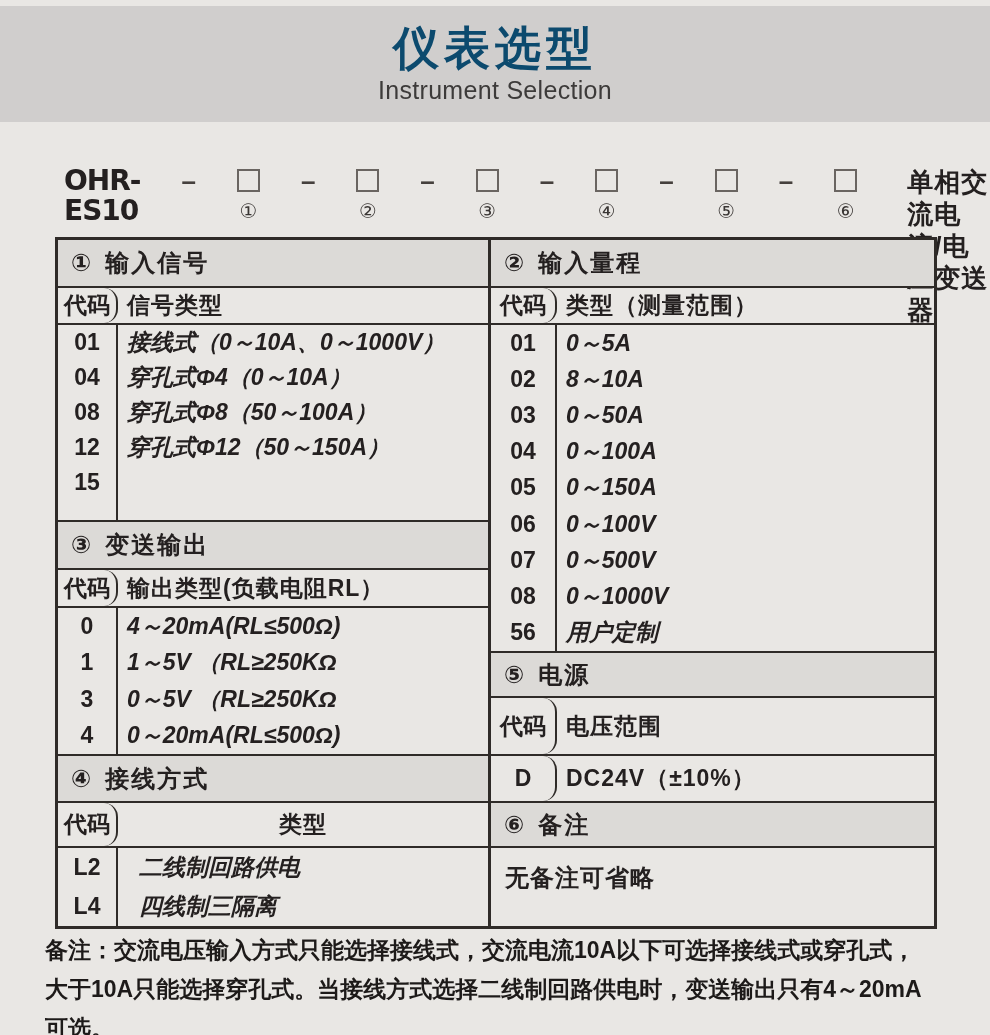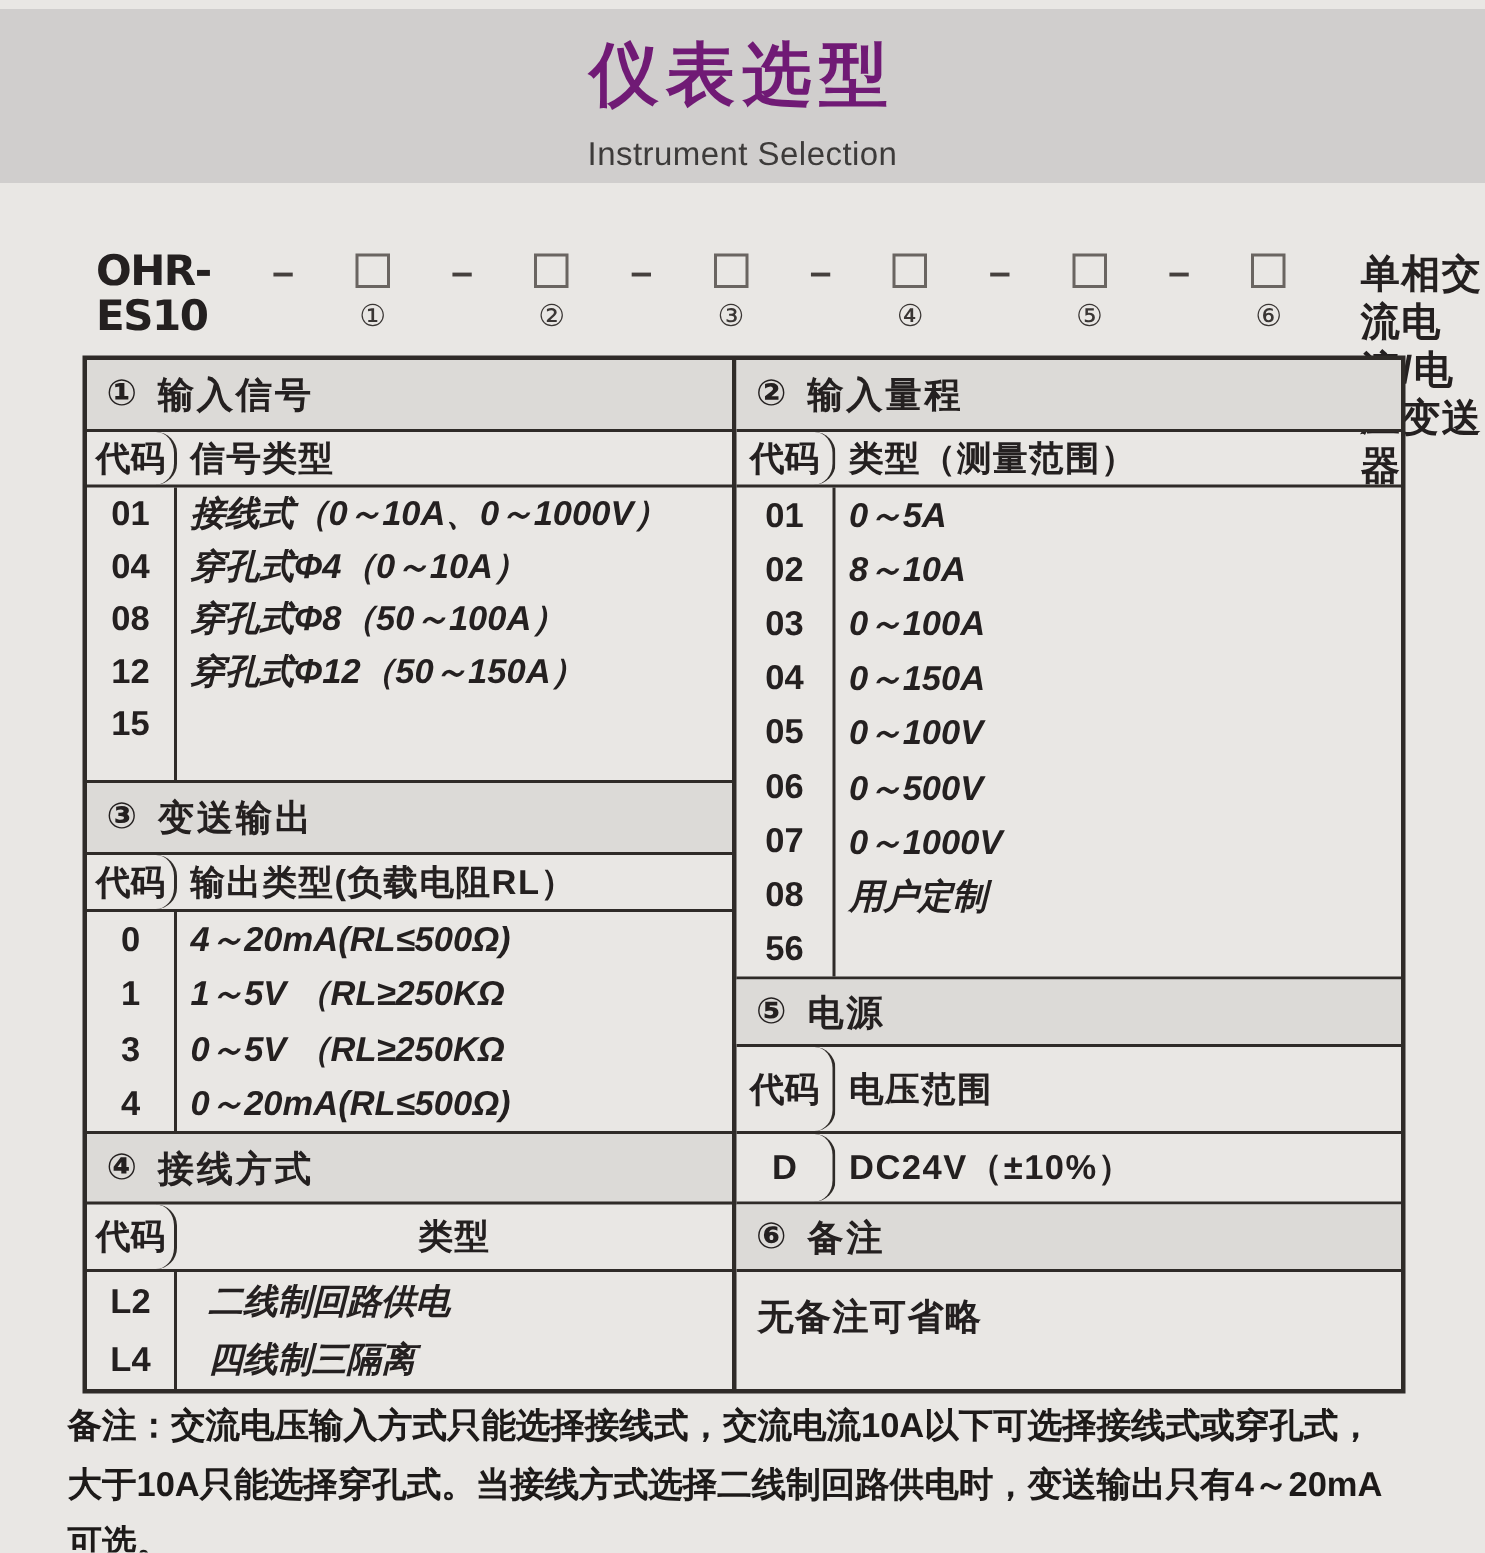--- a/index.html
+++ b/index.html
@@ -18,24 +18,24 @@
   }
   .page{position:relative;width:990px;height:1035px;overflow:hidden;}
 
   
   .banner{
     position:absolute;left:0;top:6px;width:990px;height:116px;
     background:var(--banner-bg);
     display:flex;flex-direction:column;align-items:center;justify-content:center;
   }
   .banner h1{
-    margin:12px;font-size:46px;font-weight:700;letter-spacing:5px;color:#701a75;line-height:1.1;
+    margin:0;font-size:46px;font-weight:700;letter-spacing:5px;color:#0c4a6e;line-height:1.1;
   }
   .banner .subtitle{
-    font-size:22px;font-weight:400;color:#3d3b3a;margin-top:3px;letter-spacing:.3px;
+    font-size:25px;font-weight:400;color:#3d3b3a;margin-top:3px;letter-spacing:.3px;
   }
 
   
   .model-line{
     position:absolute;left:64px;top:166px;
     display:flex;align-items:flex-start;gap:32px;
   }
   .model-prefix{
     font-size:28px;font-weight:700;letter-spacing:-1px;line-height:30px;
     font-family:"DejaVu Sans","Liberation Sans",sans-serif;
@@ -230,20 +230,21 @@
           <div class="ln">04</div>
           <div class="ln">05</div>
           <div class="ln">06</div>
           <div class="ln">07</div>
           <div class="ln">08</div>
           <div class="ln">56</div>
         </div>
         <div class="texts">
           <div class="ln">0～5A</div>
           <div class="ln">8～10A</div>
+          <div class="ln">0～50A</div>
           <div class="ln">0～100A</div>
           <div class="ln">0～150A</div>
           <div class="ln">0～100V</div>
           <div class="ln">0～500V</div>
           <div class="ln">0～1000V</div>
           <div class="ln">用户定制</div>
         </div>
       </div>
 
       <div class="trow band" style="height:45px">

